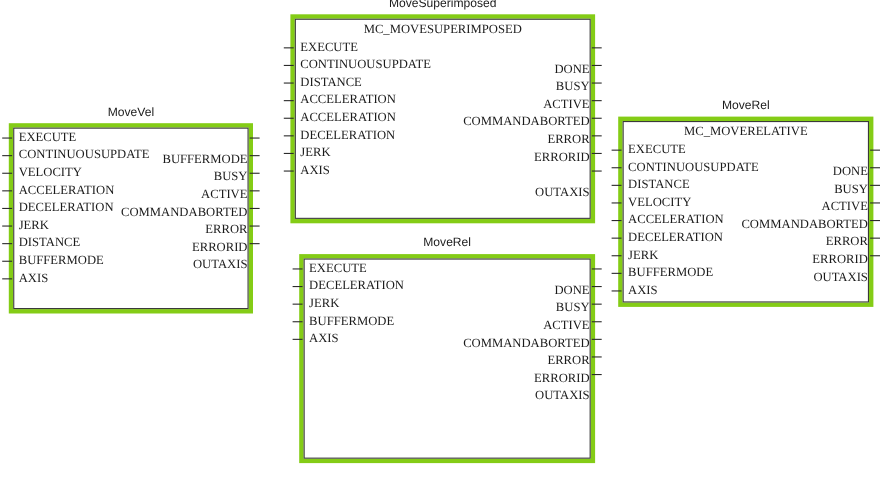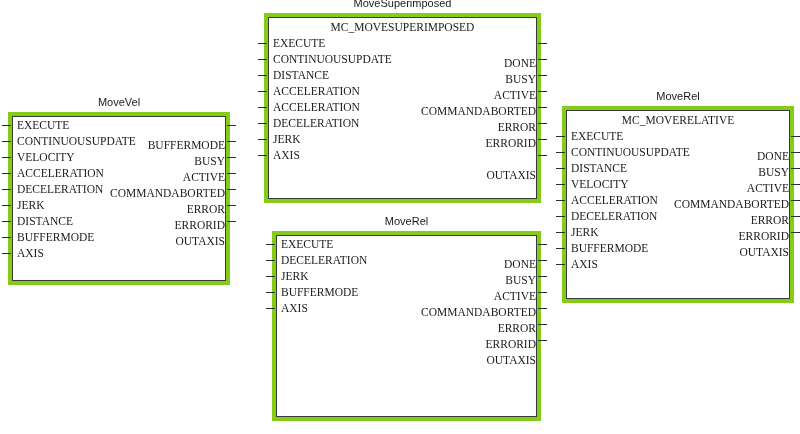--- a/index.html
+++ b/index.html
@@ -218,21 +218,21 @@
               <span class="stub stub-l" style="top: 8px;"></span>
               <span class="pin-out">OUTAXIS</span>
               <span class="stub stub-r" style="top: 8px;"></span>
             </div>
           </div>
         </div>
       </div>
     </div>
     <div class="fb" style="left: 550px; top: 89px; width: 256px;">
       <div class="fb-caption" style="top: 1px;">MoveRel</div>
-      <div class="fb-halo" style="top: 17px; left: 12px; width: 232px; height: 197px;">
+      <div class="fb-halo" style="top: 17px; left: 12px; width: 232px; height: 173px;">
         <div class="fb-body">
           <div class="fb-type">MC_MOVERELATIVE</div>
           <div class="fb-rows">
             <div class="fb-row">
               <span class="pin-in">EXECUTE</span>
               <span class="stub stub-l" style="top: 8px;"></span>
               <span class="pin-out">DONE</span>
               <span class="stub stub-r" style="top: 8px;"></span>
             </div>
             <div class="fb-row">

